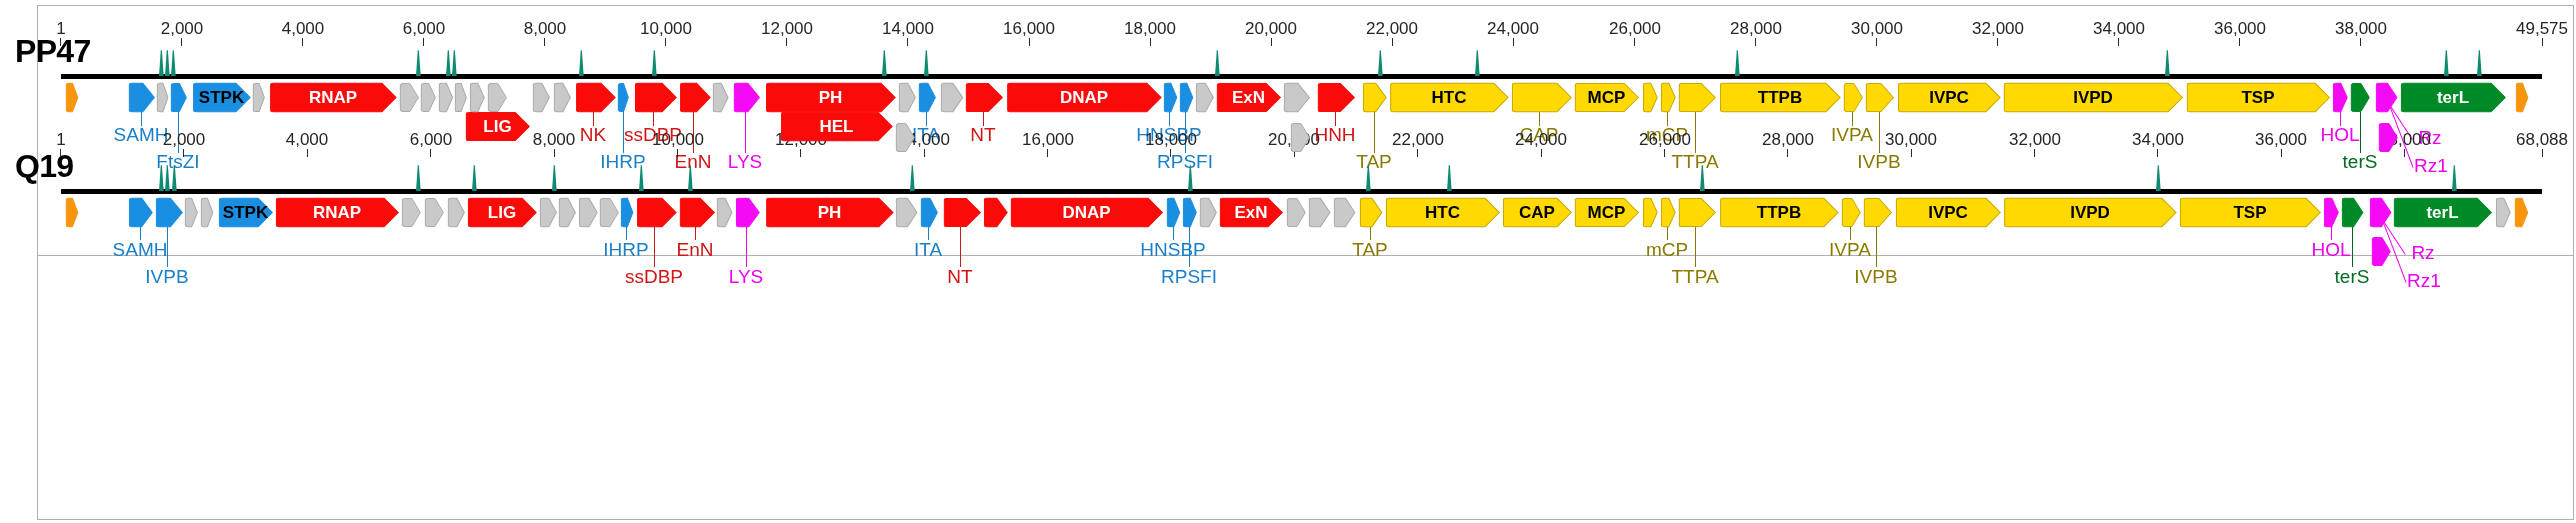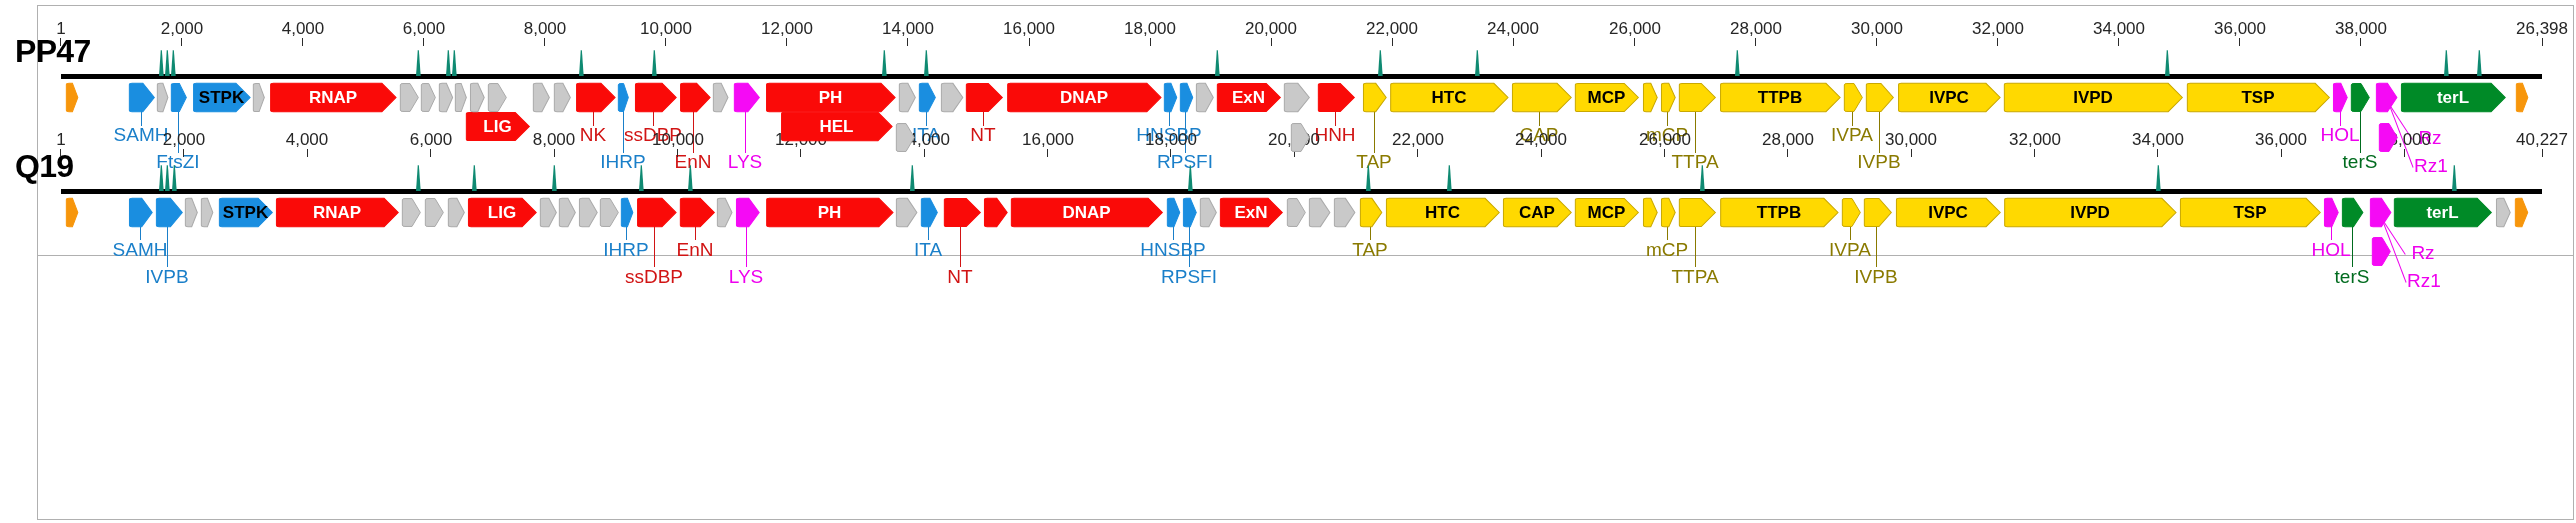--- a/index.html
+++ b/index.html
@@ -70,21 +70,21 @@
       <div class="ticklabel" style="left:1877px; top:19px;">30,000</div>
       <div class="tick" style="left:1876px; top:38px;"></div>
       <div class="ticklabel" style="left:1998px; top:19px;">32,000</div>
       <div class="tick" style="left:1997px; top:38px;"></div>
       <div class="ticklabel" style="left:2119px; top:19px;">34,000</div>
       <div class="tick" style="left:2118px; top:38px;"></div>
       <div class="ticklabel" style="left:2240px; top:19px;">36,000</div>
       <div class="tick" style="left:2239px; top:38px;"></div>
       <div class="ticklabel" style="left:2361px; top:19px;">38,000</div>
       <div class="tick" style="left:2360px; top:38px;"></div>
-      <div class="ticklabel" style="left:2542px; top:19px;">26,398</div>
+      <div class="ticklabel" style="left:2542px; top:19px;">49,575</div>
       <div class="tick" style="left:2542px; top:38px;"></div>
       <div class="backbone" style="left:61px; top:74px; width:2481px;"></div>
       <div class="trna" style="left:159px; top:50px; height:26px;"></div>
       <div class="trna" style="left:165px; top:50px; height:26px;"></div>
       <div class="trna" style="left:171px; top:50px; height:26px;"></div>
       <div class="trna" style="left:416px; top:50px; height:26px;"></div>
       <div class="trna" style="left:446px; top:50px; height:26px;"></div>
       <div class="trna" style="left:452px; top:50px; height:26px;"></div>
       <div class="trna" style="left:579px; top:50px; height:26px;"></div>
       <div class="trna" style="left:652px; top:50px; height:26px;"></div>
@@ -470,21 +470,21 @@
       <div class="ticklabel" style="left:1911px; top:130px;">30,000</div>
       <div class="tick" style="left:1911px; top:149px;"></div>
       <div class="ticklabel" style="left:2035px; top:130px;">32,000</div>
       <div class="tick" style="left:2034px; top:149px;"></div>
       <div class="ticklabel" style="left:2158px; top:130px;">34,000</div>
       <div class="tick" style="left:2157px; top:149px;"></div>
       <div class="ticklabel" style="left:2281px; top:130px;">36,000</div>
       <div class="tick" style="left:2281px; top:149px;"></div>
       <div class="ticklabel" style="left:2405px; top:130px;">38,000</div>
       <div class="tick" style="left:2404px; top:149px;"></div>
-      <div class="ticklabel" style="left:2542px; top:130px;">40,227</div>
+      <div class="ticklabel" style="left:2542px; top:130px;">68,088</div>
       <div class="tick" style="left:2542px; top:149px;"></div>
       <div class="backbone" style="left:61px; top:189px; width:2481px;"></div>
       <div class="trna" style="left:159px; top:165px; height:26px;"></div>
       <div class="trna" style="left:165px; top:165px; height:26px;"></div>
       <div class="trna" style="left:172px; top:165px; height:26px;"></div>
       <div class="trna" style="left:416px; top:165px; height:26px;"></div>
       <div class="trna" style="left:472px; top:165px; height:26px;"></div>
       <div class="trna" style="left:552px; top:165px; height:26px;"></div>
       <div class="trna" style="left:639px; top:165px; height:26px;"></div>
       <div class="trna" style="left:688px; top:165px; height:26px;"></div>

